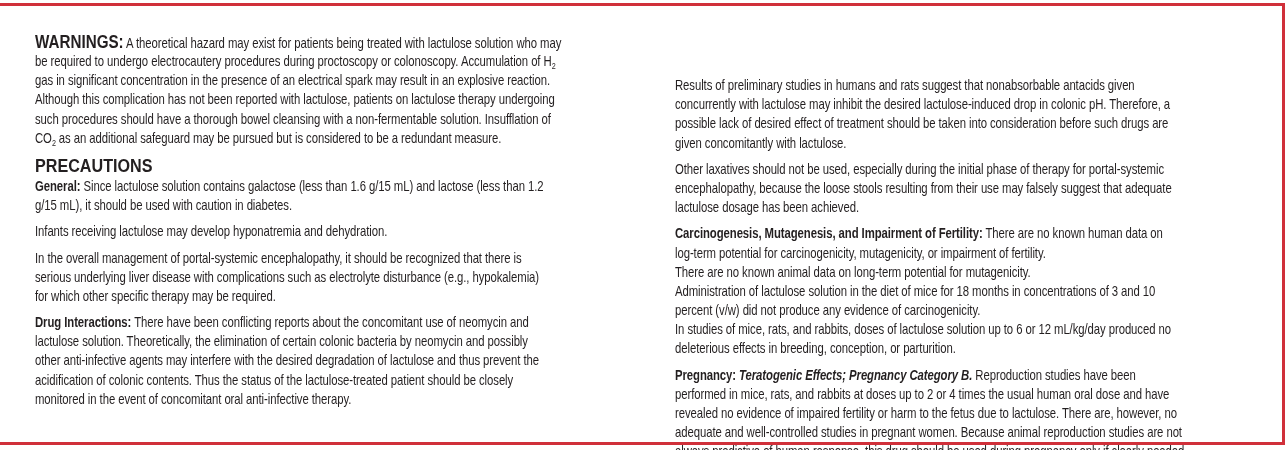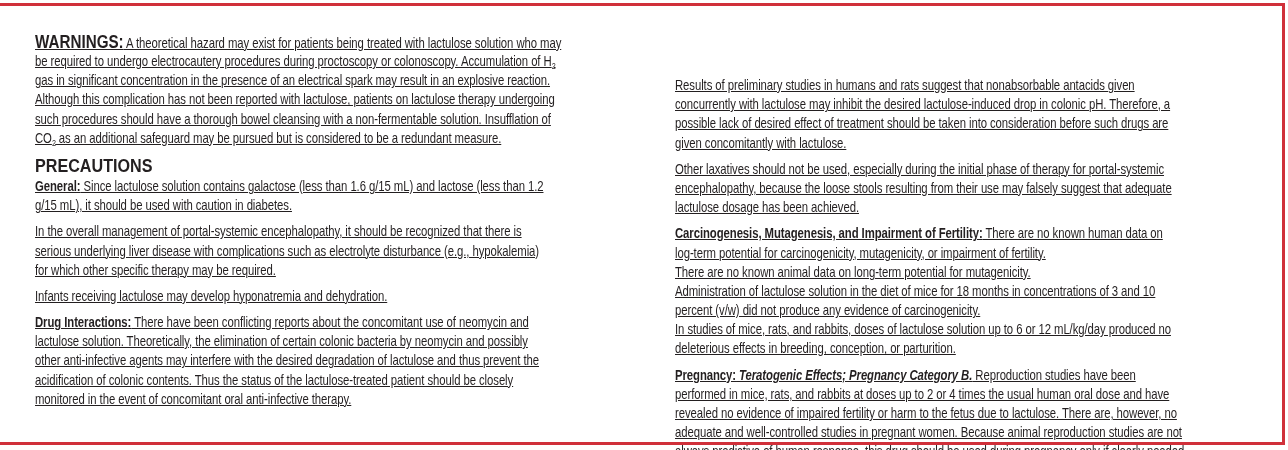--- a/index.html
+++ b/index.html
@@ -8,21 +8,21 @@
   .frame-top { position: absolute; left: 0; top: 3px; width: 1285px; height: 3px; background: #d0303a; }
   .frame-right { position: absolute; left: 1282px; top: 3px; width: 3px; height: 442px; background: #d0303a; }
   .frame-bottom { position: absolute; left: 0; top: 442px; width: 1285px; height: 3px; background: #d0303a; }
 
   .col { position: absolute; top: 32px; }
   .col-left { left: 35px; width: 600px; }
   .col-right { left: 675px; width: 590px; margin-top: 44px; }
 
   .line { display: block; white-space: nowrap; font-size: 14.2px; line-height: 19.2px; height: 19.2px;
           transform-origin: 0 50%; transform: scaleX(0.80); letter-spacing: -0.1px; }
-  .para { margin-bottom: 7px; text-decoration: underline; }
+  .para { margin-bottom: 7px; }
   .lead-warn { font-weight: bold; font-size: 19px; letter-spacing: 0; }
   .warn-line { height: 20px; line-height: 20px; }
   .heading { display: block; font-weight: bold; font-size: 19px; line-height: 22px; height: 22px;
              transform-origin: 0 50%; transform: scaleX(0.85); margin-top: 6px; white-space: nowrap; }
   .b { font-weight: bold; }
   .bi { font-weight: bold; font-style: italic; }
   sub { font-size: 9px; vertical-align: -3px; line-height: 0; }
 </style>
 </head>
 <body>
@@ -42,27 +42,27 @@
   </div>
 
   <span class="heading">PRECAUTIONS</span>
 
   <div class="para">
     <span class="line"><span class="b">General:</span><span> Since lactulose solution contains galactose (less than 1.6 g/15 mL) and lactose (less than 1.2</span></span>
     <span class="line">g/15 mL), it should be used with caution in diabetes.</span>
   </div>
 
   <div class="para">
+    <span class="line">Infants receiving lactulose may develop hyponatremia and dehydration.</span>
+  </div>
+
+  <div class="para">
     <span class="line">In the overall management of portal-systemic encephalopathy, it should be recognized that there is</span>
     <span class="line">serious underlying liver disease with complications such as electrolyte disturbance (e.g., hypokalemia)</span>
     <span class="line">for which other specific therapy may be required.</span>
-  </div>
-
-  <div class="para">
-    <span class="line">Infants receiving lactulose may develop hyponatremia and dehydration.</span>
   </div>
 
   <div class="para">
     <span class="line"><span class="b">Drug Interactions:</span><span> There have been conflicting reports about the concomitant use of neomycin and</span></span>
     <span class="line">lactulose solution. Theoretically, the elimination of certain colonic bacteria by neomycin and possibly</span>
     <span class="line">other anti-infective agents may interfere with the desired degradation of lactulose and thus prevent the</span>
     <span class="line">acidification of colonic contents. Thus the status of the lactulose-treated patient should be closely</span>
     <span class="line">monitored in the event of concomitant oral anti-infective therapy.</span>
   </div>
 </div>

